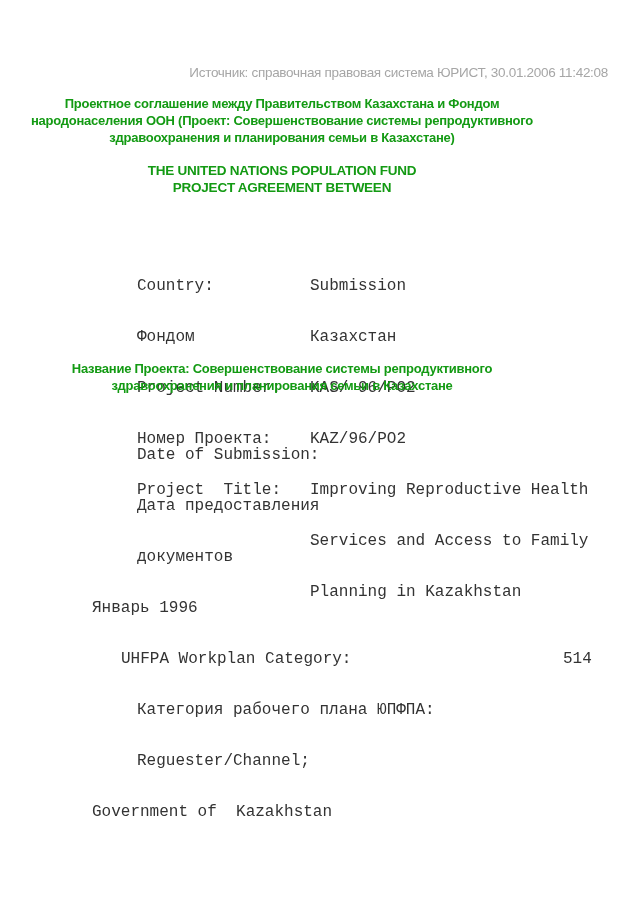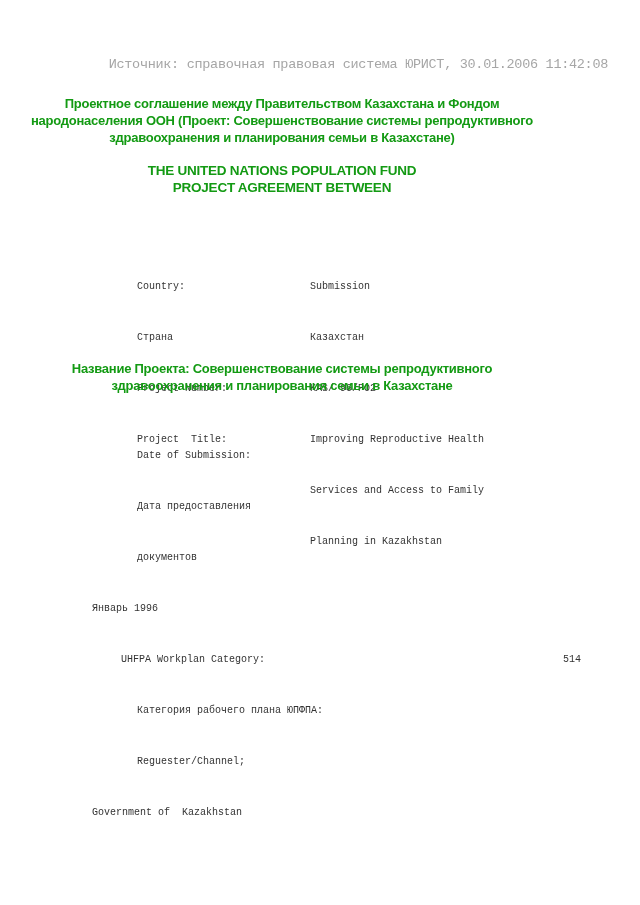--- a/index.html
+++ b/index.html
@@ -1,30 +1,30 @@
 <!DOCTYPE html>
 <html><head>
 <meta charset="utf-8">
 <style>
   html, body { margin:0; padding:0; background:#ffffff; }
   body { width:640px; height:905px; position:relative; overflow:hidden; }
   .source {
-    position:absolute; top:57px; right:32px;
-    font-family:Liberation Mono, monospace; font-size:13.5px; color:#a6a6a6;
+    position:absolute; top:65px; right:32px;
+    font-family:Liberation Sans, sans-serif; font-size:13.5px; color:#a6a6a6;
     letter-spacing:-0.3px; white-space:nowrap;text-align:right;
   }
   .green {
     position:absolute; left:0; width:564px; text-align:center;
     font-family:"Liberation Sans", sans-serif; font-weight:bold; color:#139a13;
     font-size:13px; line-height:17px; letter-spacing:-0.25px;
   }
   .green div { white-space:nowrap; }
   .mono {
     position:absolute; left:0; width:640px;
-    font-family:"Liberation Mono", monospace; font-size:10px; color:#333333;
+    font-family:"Liberation Mono", monospace; font-size:16px; color:#333333;
     line-height:17px; white-space:pre;
   }
   .row { position:relative; height:17px; }
   .row span { position:absolute; top:0; }
 </style>
 </head>
 <body>
 
 <div class="source">Источник: справочная правовая система ЮРИСТ, 30.01.2006 11:42:08</div>
 
@@ -34,22 +34,23 @@
   <div>здравоохранения и планирования семьи в Казахстане)</div>
 </div>
 
 <div class="green" style="top:162px; font-size:13.5px;">
   <div>THE UNITED NATIONS POPULATION FUND</div>
   <div>PROJECT AGREEMENT BETWEEN</div>
 </div>
 
 <div class="mono" style="top:244px;">
   <div class="row"><span style="left:137px">Country:</span><span style="left:310px">Submission</span></div>
-  <div class="row"><span style="left:137px">Страна</span><span style="left:310px">Казахстан</span></div>
+  <div class="row"><span style="left:137px">Фондом</span><span style="left:310px">Казахстан</span></div>
   <div class="row"><span style="left:137px">Project Number:</span><span style="left:310px">KAS/ 96/PO2</span></div>
+  <div class="row"><span style="left:137px">Номер Проекта:</span><span style="left:310px">KAZ/96/PO2</span></div>
   <div class="row"><span style="left:137px">Project  Title:</span><span style="left:310px">Improving Reproductive Health</span></div>
   <div class="row"><span style="left:137px"></span><span style="left:310px">Services and Access to Family</span></div>
   <div class="row"><span style="left:137px"></span><span style="left:310px">Planning in Kazakhstan</span></div>
 </div>
 
 <div class="green" style="top:360px;">
   <div>Название Проекта: Совершенствование системы репродуктивного</div>
   <div>здравоохранения и планирования семьи в Казахстане</div>
 </div>
 

